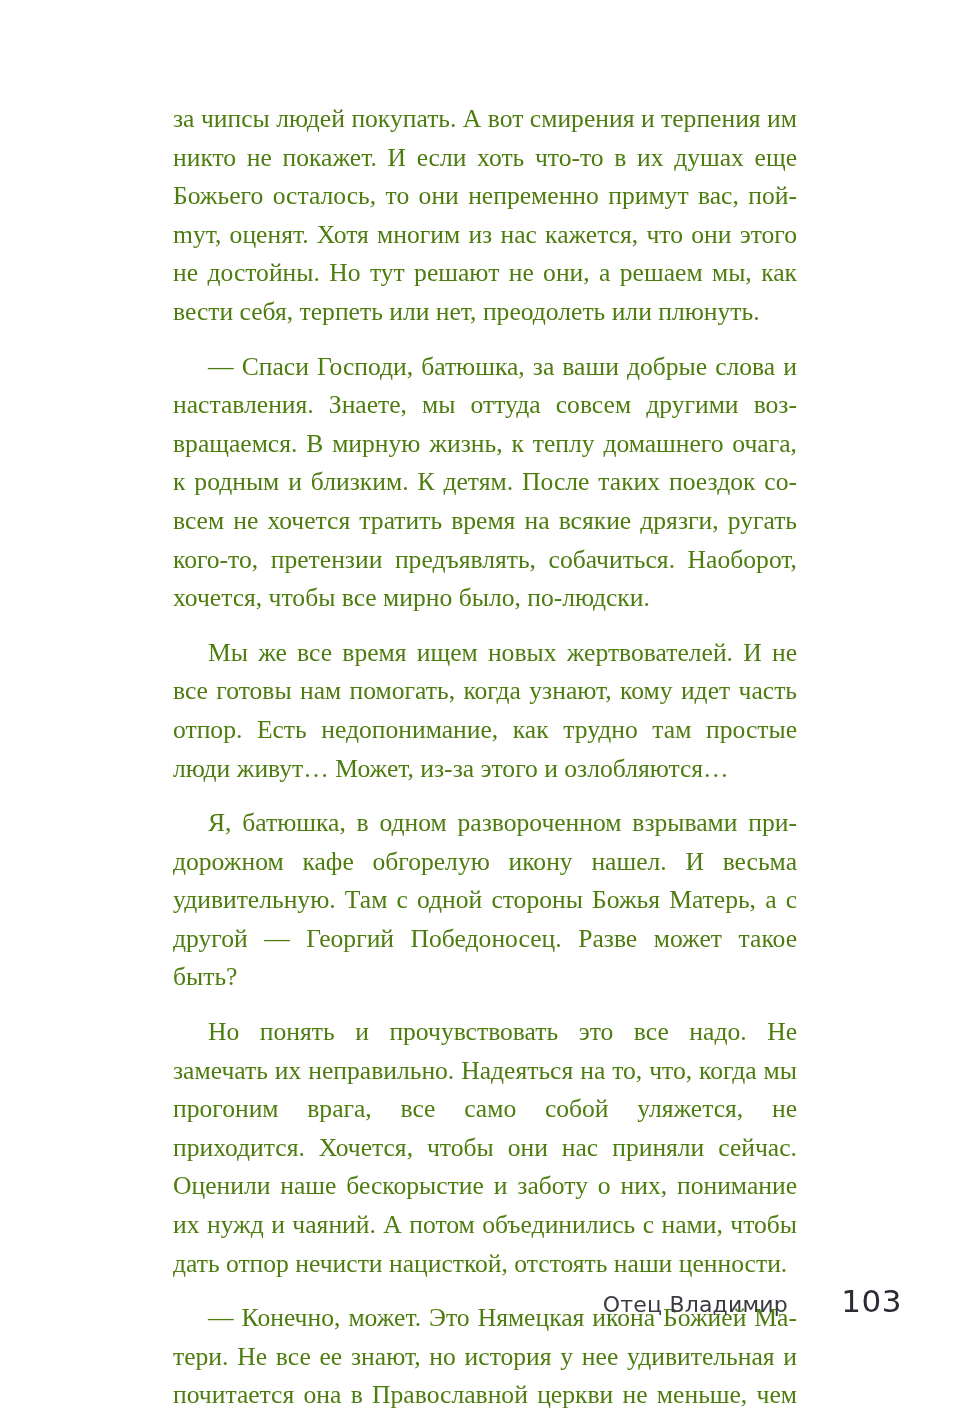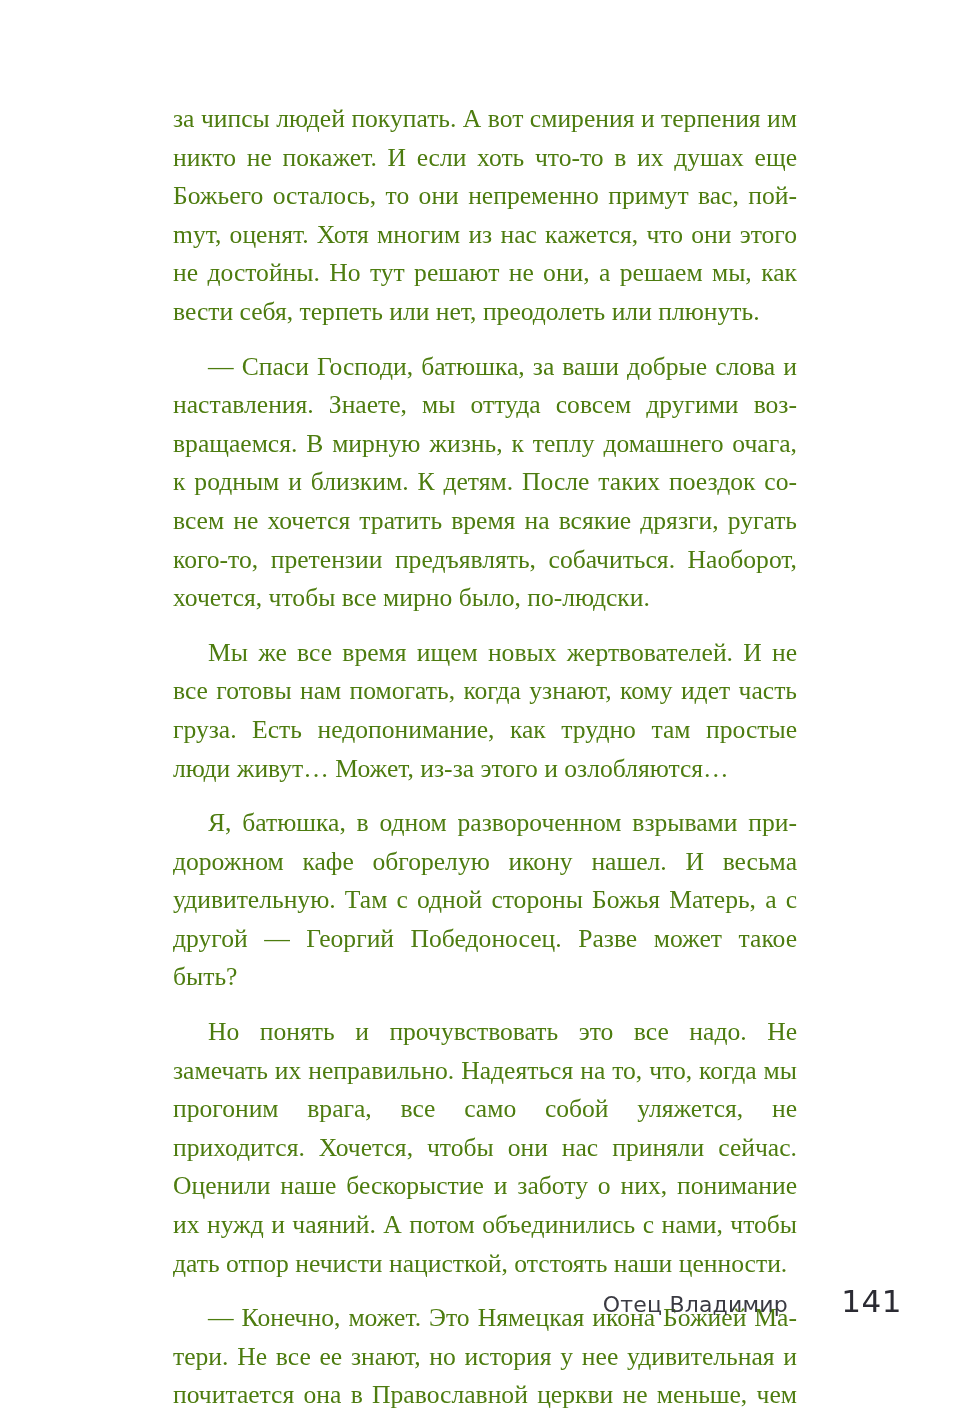--- a/index.html
+++ b/index.html
@@ -75,24 +75,24 @@
   }
 </style>
 </head>
 <body>
 
 <div class="page">
 
   <div class="text-block">
     <p class="para first">за чипсы людей покупать. А вот смирения и терпения им никто не покажет. И если хоть что-то в их душах еще Божьего осталось, то они непременно примут вас, пой­mут, оценят. Хотя многим из нас кажется, что они этого не достойны. Но тут решают не они, а решаем мы, как ве­сти себя, терпеть или нет, преодолеть или плюнуть.</p>
     <p class="para">— Спаси Господи, батюшка, за ваши добрые слова и наставления. Знаете, мы оттуда совсем другими воз­вращаемся. В мирную жизнь, к теплу домашнего очага, к родным и близким. К детям. После таких поездок со­всем не хочется тратить время на всякие дрязги, ругать кого-то, претензии предъявлять, собачиться. Наоборот, хочется, чтобы все мирно было, по-людски.</p>
-    <p class="para">Мы же все время ищем новых жертвователей. И не все готовы нам помогать, когда узнают, кому идет часть груза. Есть недопонимание, как трудно там простые люди живут… Может, из-за этого и озлобляются…</p>
+    <p class="para">Мы же все время ищем новых жертвователей. И не все готовы нам помогать, когда узнают, кому идет часть отпор. Есть недопонимание, как трудно там простые люди живут… Может, из-за этого и озлобляются…</p>
     <p class="para">Я, батюшка, в одном развороченном взрывами при­дорожном кафе обгорелую икону нашел. И весьма удиви­тельную. Там с одной стороны Божья Матерь, а с другой — Георгий Победоносец. Разве может такое быть?</p>
     <p class="para">Но понять и прочувствовать это все надо. Не замечать их неправильно. Надеяться на то, что, когда мы прогоним врага, все само собой уляжется, не приходится. Хочется, чтобы они нас приняли сейчас. Оценили наше бескоры­стие и заботу о них, понимание их нужд и чаяний. А по­том объединились с нами, чтобы дать отпор нечисти на­цисткой, отстоять наши ценности.</p>
     <p class="para">— Конечно, может. Это Нямецкая икона Божией Ма­тери. Не все ее знают, но история у нее удивительная и почитается она в Православной церкви не меньше, чем другие образы Богородицы. Действительно, на лицевой стороне иконы изображена Богоматерь с младенцем,</p>
   </div>
 
   <div class="footer">
     <span class="footer-author">Отец Владимир</span>
-    <span class="footer-pagenum">141</span>
+    <span class="footer-pagenum">103</span>
   </div>
 
 </div>
 
 </body></html>

